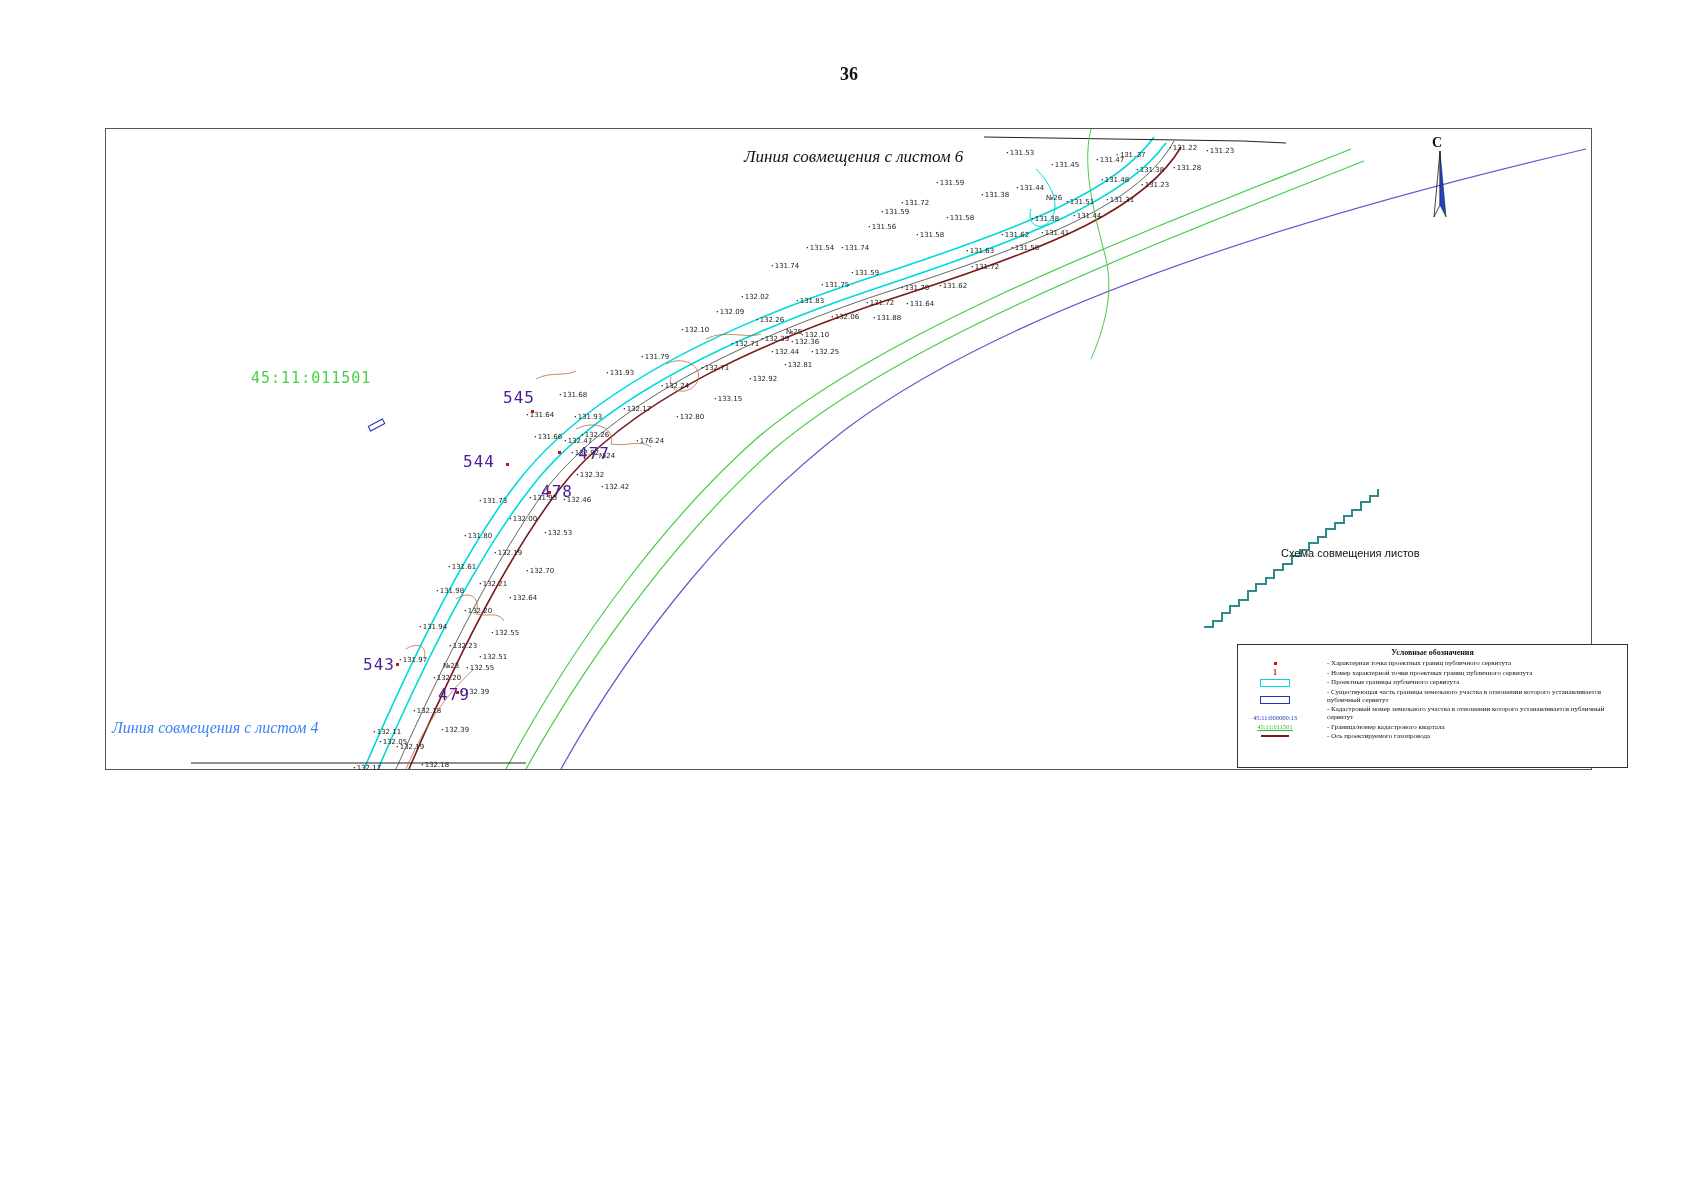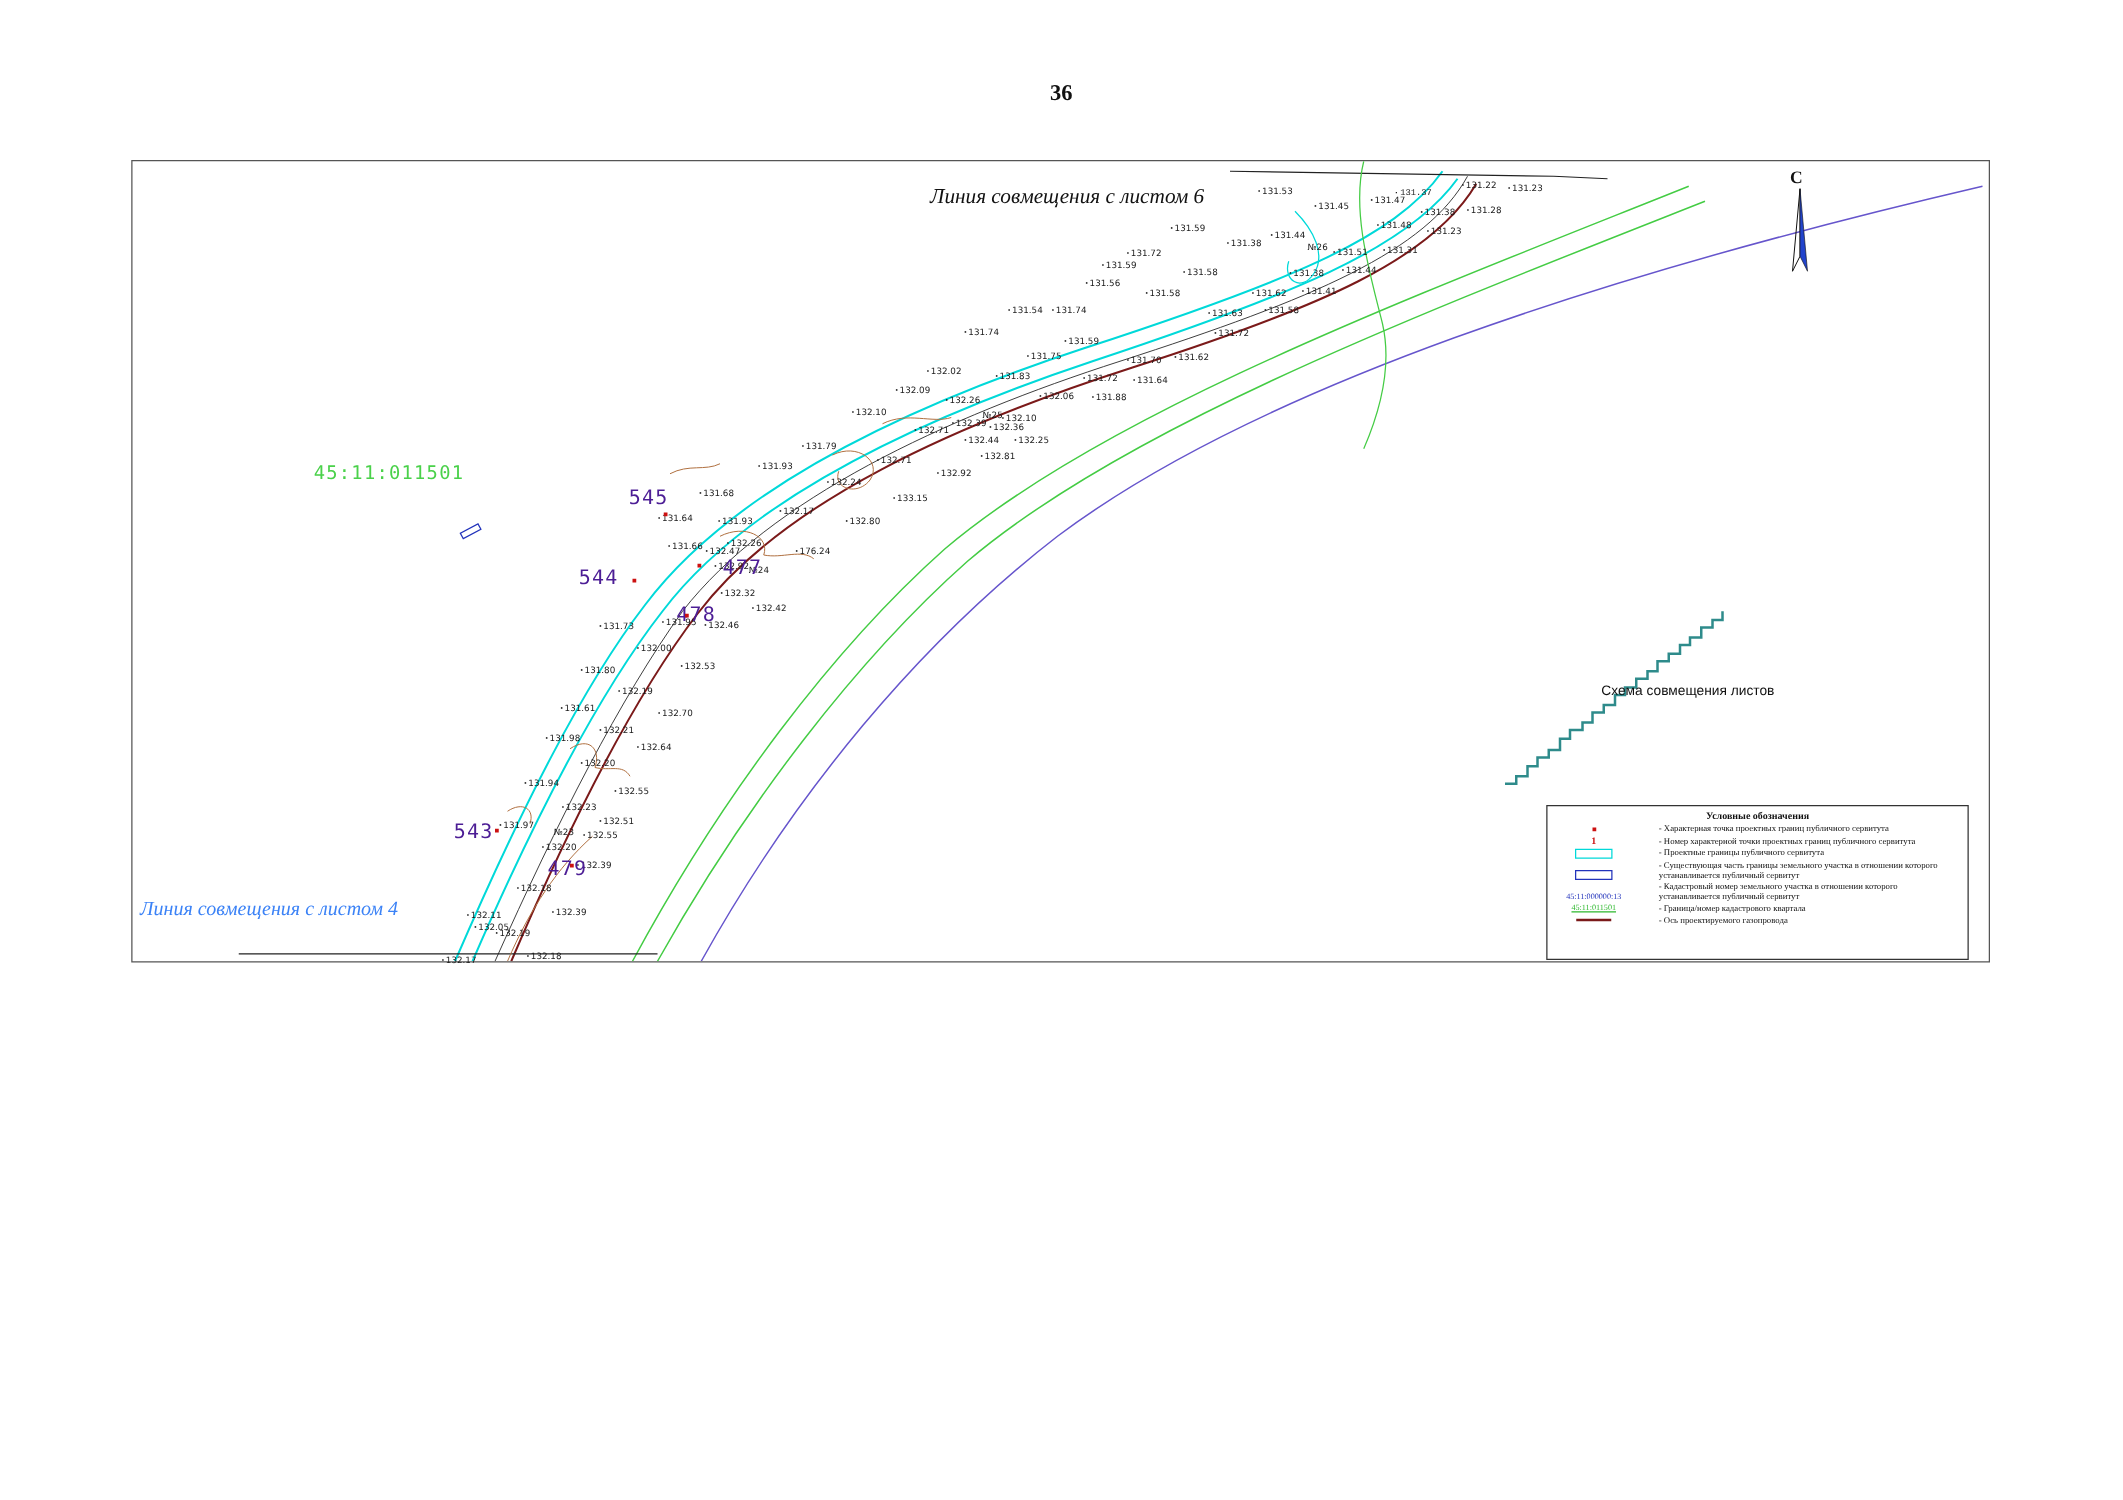--- a/index.html
+++ b/index.html
@@ -23,21 +23,21 @@
   .station{position:absolute;font:7px "DejaVu Sans",sans-serif;color:#1a1a1a;white-space:nowrap;}
   .pointnum{position:absolute;font-family:"DejaVu Sans Mono",monospace;font-size:16px;
         color:#4c1d95;letter-spacing:1px;white-space:nowrap;}
   .reddot{position:absolute;width:3px;height:3px;background:#cc1111;}
   .blue-mark{position:absolute;left:262px;top:293px;width:15px;height:4px;
         border:1px solid #2233bb;transform:rotate(-28deg);}
   
   .north{position:absolute;left:1322px;top:8px;width:26px;height:78px;}
   .north .n-letter{position:absolute;left:5px;top:0;font-size:14px;font-weight:bold;color:#111;}
   
-  .legend{position:absolute;left:1131px;top:515px;width:338px;height:124px;
+  .legend{position:absolute;left:1131px;top:515px;width:391px;height:124px;
         border:1px solid #333;background:#fff;padding:3px 6px;box-sizing:border-box;
         font-family:"Liberation Serif",serif;}
   .legend-title{text-align:center;font-weight:bold;font-size:8px;margin-bottom:2px;color:#111;}
   .leg-row{display:flex;gap:21px;margin:1px 0;align-items:flex-end;}
   .leg-sym{flex:0 0 62px;display:flex;justify-content:center;align-items:center;
         min-height:8px;font-size:7px;}
   .leg-text{font-size:7px;line-height:1.18;color:#111;}
   .sym-red-dot{width:3px;height:3px;background:#cc1111;}
   .sym-red-one{color:#cc1111;font-weight:bold;font-size:8px;}
   .sym-cyan-rect{width:28px;height:6px;border:1px solid #00d9d9;}

